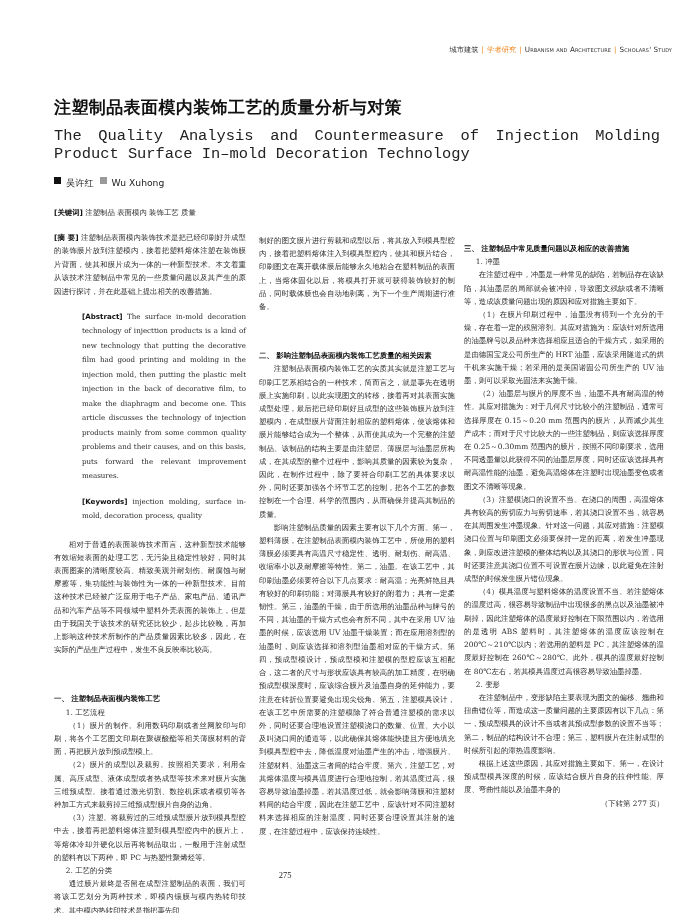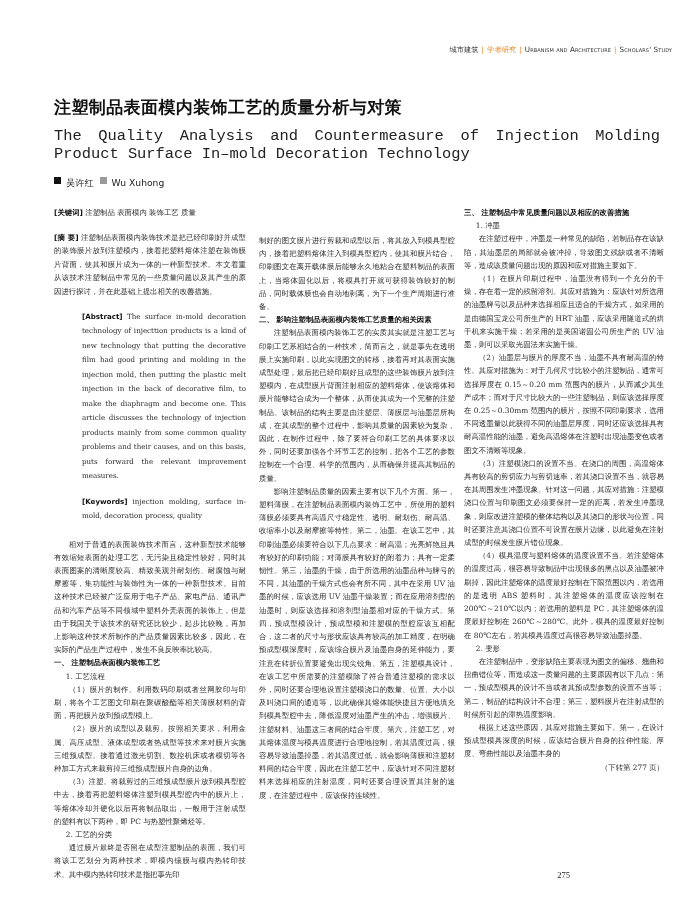--- a/index.html
+++ b/index.html
@@ -44,28 +44,29 @@
   .col3 { left: 464px; width: 200px; }
 
   .col p { text-indent: 2em; }
   .col p.noind { text-indent: 0; margin-top: 28px; }
   .col .abs { text-indent: 0; margin-bottom: 11px; line-height: 13.6px; }
   .col .abs-en { font-size: 7.1px; line-height: 14.5px; text-indent: 0; margin-bottom: 11px; margin-left: 28px; }
   .col .lab { font-family: "DejaVu Sans", sans-serif; font-weight: bold; color: #111; }
   .col .h1 {
     font-family: "DejaVu Sans", sans-serif; font-weight: bold; font-size: 7.4px; color: #111;
     text-indent: 0;
+    margin-top: 36px;
   }
   .col .h2 { text-indent: 1.6em; }
   .col .body-zh { margin-top: 14px; }
   .col p.right { text-align: right; text-indent: 0; }
 
   .page-number {
     position: absolute; left: 0; width: 570px; top: 870px;
-    text-align: right; font-family: "Liberation Serif", serif; font-size: 8.5px; color: #222;
+    text-align: center; font-family: "Liberation Serif", serif; font-size: 8.5px; color: #222;
   }
 </style>
 </head>
 <body>
 
 <div class="running-header">
   <span>城市建筑</span><span class="sep">|</span><span class="hl">学者研究</span><span class="sep">|</span><span class="caps">Urbanism and Architecture</span><span class="sep">|</span><span class="caps">Scholars' Study</span>
 </div>
 
 <h1 class="title-zh">注塑制品表面模内装饰工艺的质量分析与对策</h1>

